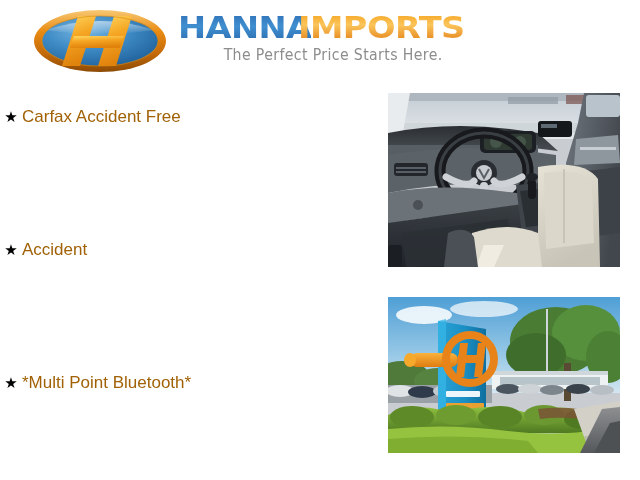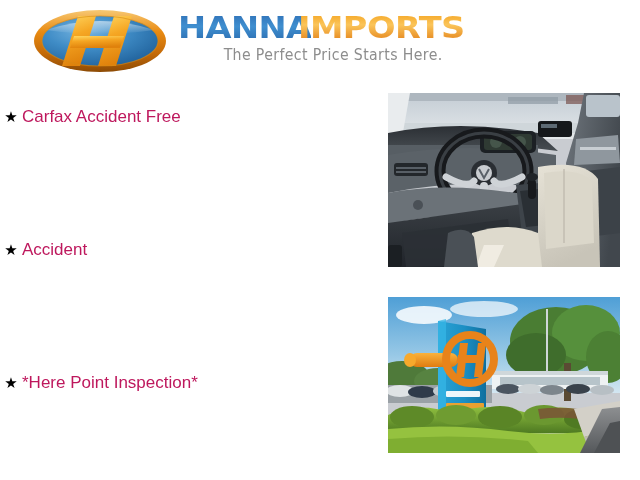--- a/index.html
+++ b/index.html
@@ -106,21 +106,21 @@
   .feature-bullet {
     width: 22px;
     flex: 0 0 auto;
     text-align: center;
     font-size: 15px;
     color: #000000;
     line-height: 1;
   }
   .feature-label {
     font-size: 17px;
-    color: #be185d;
+    color: #a16207;
     line-height: 1;
     white-space: nowrap;
   }
 
   
   .photo-frame {
     position: absolute;
     overflow: hidden;
     background: #c9ccd1;
   }
@@ -197,21 +197,21 @@
     <span class="feature-label">Carfax Accident Free</span>
   </div>
 
   <div class="feature-item">
     <span class="feature-bullet">★</span>
     <span class="feature-label">Accident</span>
   </div>
 
   <div class="feature-item">
     <span class="feature-bullet">★</span>
-    <span class="feature-label">*Here Point Inspection*</span>
+    <span class="feature-label">*Multi Point Bluetooth*</span>
   </div>
 
 </div>
 
 <div class="photo-frame" id="photo-interior">
   <svg viewBox="0 0 232 174" preserveAspectRatio="none" xmlns="http://www.w3.org/2000/svg">
     <defs>
       <linearGradient id="skyG" x1="0" y1="0" x2="0" y2="1">
         <stop offset="0%" stop-color="#c3ccd4"></stop>
         <stop offset="100%" stop-color="#e4e8ea"></stop>

